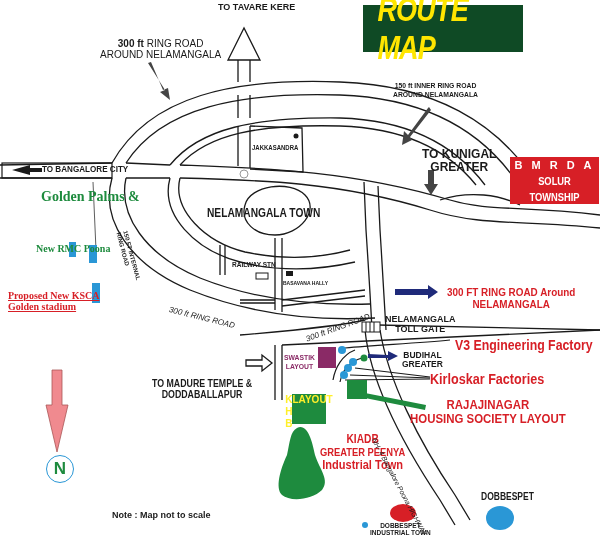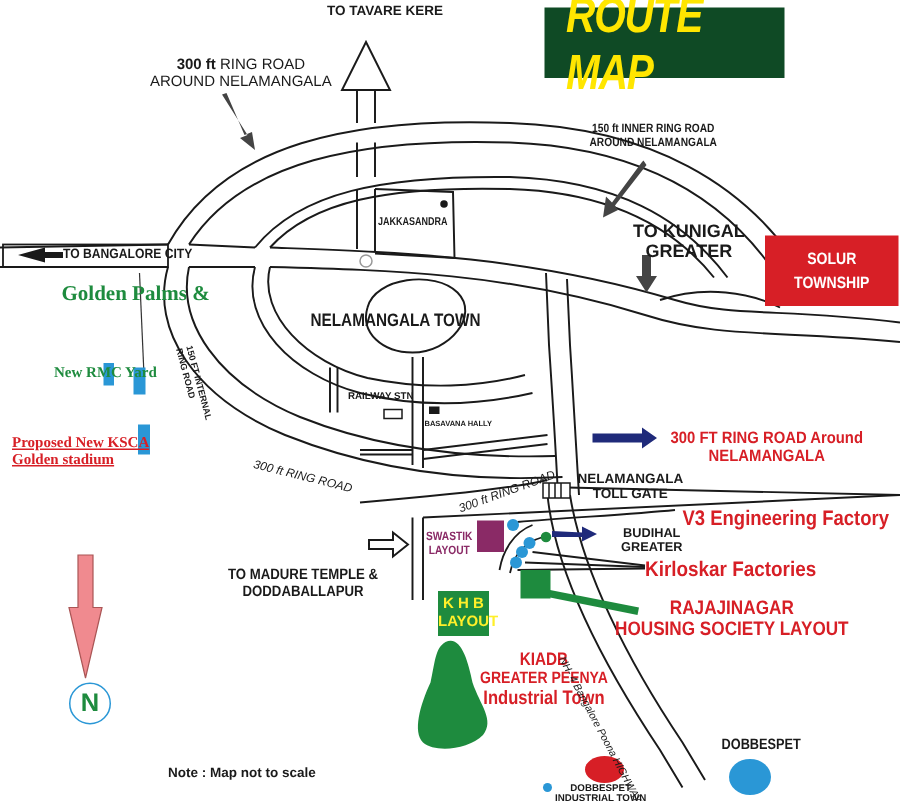--- a/index.html
+++ b/index.html
@@ -5,21 +5,21 @@
   html, body { margin: 0; padding: 0; background: #ffffff; }
   #map { position: relative; width: 600px; height: 541px; overflow: hidden; background: #ffffff; font-family: "Liberation Sans", sans-serif; }
   #roads { position: absolute; left: 0; top: 0; }
   .lbl { position: absolute; white-space: nowrap; line-height: 1.1; }
   .blk { color: #1a1a1a; }
   .title-box { position: absolute; left: 363px; top: 5px; width: 160px; height: 47px; background: #0f4a25; display: flex; align-items: center; justify-content: center; font-style: italic; }
   .title-text { color: #ffe600; font-weight: bold; font-size: 33px; letter-spacing: -1px; transform: scaleX(0.82); font-family: "Liberation Sans", sans-serif; }
   .bmrda { position: absolute; left: 510px; top: 157px; width: 89px; height: 47px; background: #d71f26; color: #ffffff; font-weight: bold; text-align: center; font-size: 11px; line-height: 16px; display: flex; flex-direction: column; justify-content: center; }
   .bmrda .l1 { letter-spacing: 3px; }
   .bmrda .l2 { transform: scaleX(0.85); }
-  .khb { position: absolute; left: 292px; top: 394px; width: 34px; height: 30px; background: #1e8b3e; color: #ffef2a; font-weight: bold; font-size: 10px; text-align: center; display: flex; flex-direction: column; justify-content: center; line-height: 12px; }
+  .khb { position: absolute; left: 292px; top: 394px; width: 34px; height: 30px; background: #1e8b3e; color: #ffef2a; font-weight: bold; font-size: 10px; text-align: center; display: flex; flex-direction: row; justify-content: center; line-height: 12px; }
   .red { color: #d71f26; font-weight: bold; }
   .green { color: #1e8b3e; font-weight: bold; margin-left: 29px; }
   .serif { font-family: "Liberation Serif", serif; }
   .purple { color: #8a2a66; font-weight: bold; }
   .north { position: absolute; left: 46px; top: 455px; width: 26px; height: 26px; border: 1.5px solid #2a97d6; border-radius: 50%; color: #1e8b3e; font-weight: bold; font-size: 17px; display: flex; align-items: center; justify-content: center; background: #fff; }
 </style>
 </head>
 <body>
 
 <div id="map">
@@ -167,48 +167,49 @@
   </div>
 
   <span class="lbl blk" style="left:170px;top:306px;font-size:8px;font-style:italic;transform:rotate(14deg);transform-origin:left top;">300 ft RING ROAD</span>
   <span class="lbl blk" style="left:305px;top:336px;font-size:8px;font-style:italic;transform:rotate(-20deg);transform-origin:left top;">300 ft RING ROAD</span>
 
   <div class="lbl blk" style="left:385px;top:315px;font-size:9px;font-weight:bold;text-align:center;">
     <div>NELAMANGALA</div>
     <div>TOLL GATE</div>
   </div>
 
-  <div class="lbl blk" style="left:402px;top:351px;font-size:8.5px;font-weight:bold;text-align:center;margin-left:12px;">
+  <div class="lbl blk" style="left:402px;top:351px;font-size:8.5px;font-weight:bold;text-align:center;">
     <div>BUDIHAL</div>
     <div>GREATER</div>
   </div>
 
   <div class="lbl blk" style="left:152px;top:378px;font-size:10px;font-weight:bold;text-align:center;transform:scaleX(0.88);transform-origin:left top;">
     <div>TO MADURE TEMPLE &amp;</div>
     <div>DODDABALLAPUR</div>
   </div>
 
   <div class="lbl purple" style="left:284px;top:354px;font-size:8px;text-align:center;transform:scaleX(0.85);transform-origin:left top;">
     <div>SWASTIK</div>
     <div>LAYOUT</div>
   </div>
 
   <div class="khb">
     <div>K H B</div>
     <div>LAYOUT</div>
   </div>
 
   <div class="bmrda">
+    <div class="l1">B M R D A</div>
     <div class="l2">SOLUR TOWNSHIP</div>
   </div>
 
   <div class="lbl green serif" style="left:12px;top:189px;font-size:14px;text-align:center;">
     <div>Golden Palms &amp;</div>
   </div>
-  <span class="lbl green serif" style="left:7px;top:243px;font-size:10px;">New RMC Yard</span>
+  <span class="lbl green serif" style="left:7px;top:243px;font-size:10px;">New RMC Poona</span>
   <div class="lbl red serif" style="left:8px;top:290px;font-size:10px;text-align:left;text-decoration:underline;">
     <div>Proposed New KSCA</div>
     <div>Golden stadium</div>
   </div>
 
   <div class="lbl red" style="left:447px;top:286px;font-size:11px;text-align:center;transform:scaleX(0.9);transform-origin:left top;">
     <div>300 FT  RING ROAD  Around</div>
     <div>NELAMANGALA</div>
   </div>
   <span class="lbl red" style="left:455px;top:338px;font-size:14px;transform:scaleX(0.88);transform-origin:left top;">V3 Engineering Factory</span>

